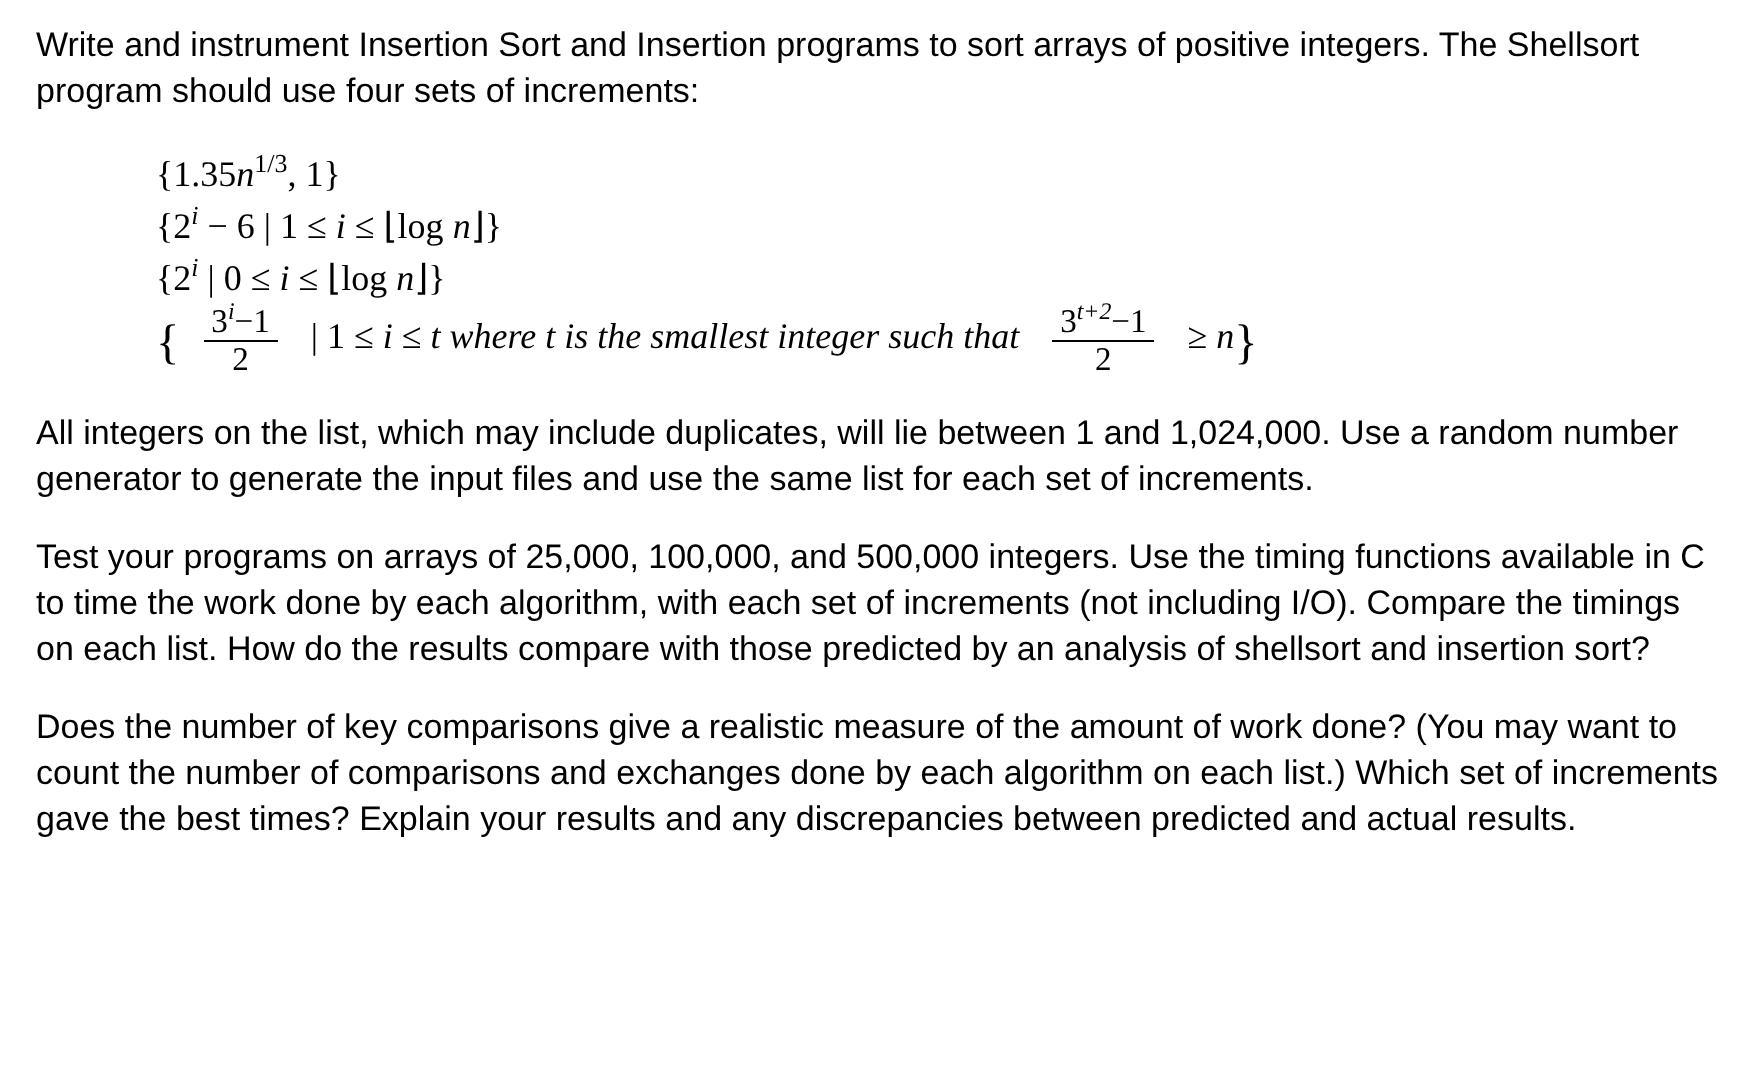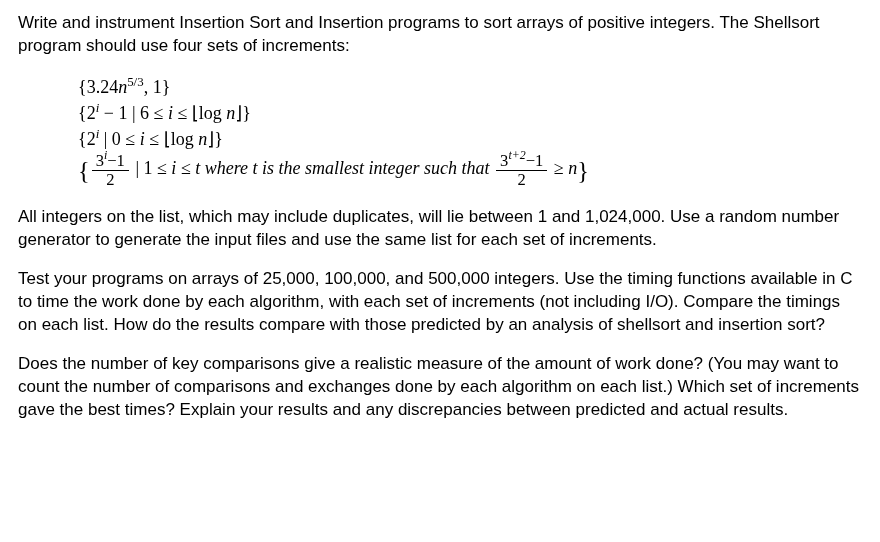--- a/index.html
+++ b/index.html
@@ -26,44 +26,44 @@
     display: block;
   }
   .ital { font-style: italic; }
   sup { font-size: 0.72em; vertical-align: super; line-height: 0; }
   .frac {
     display: inline-block;
     vertical-align: middle;
     text-align: center;
     font-size: 0.92em;
     line-height: 1.05;
-    margin: 0 2px;
+    margin: 0 12px;
   }
   .frac .num { display: block; border-bottom: 1px solid #000; padding: 0 4px; }
   .frac .den { display: block; padding: 0 4px; }
   .big-brace {
     font-size: 1.35em;
     vertical-align: -0.18em;
     display: inline-block;
     line-height: 1;
   }
 </style>
 </head>
 <body>
 
 <p class="para">Write and instrument Insertion Sort and Insertion programs to sort arrays of positive integers. The Shellsort program should use four sets of increments:</p>
 
 <div class="formulas">
 
   <span class="row">
-    <span>{3.24</span><span class="ital">n</span><sup>5/3</sup><span>, 1}</span>
+    <span>{1.35</span><span class="ital">n</span><sup>1/3</sup><span>, 1}</span>
   </span>
 
   <span class="row">
-    <span>{2</span><sup class="ital">i</sup><span> − 1 | 6 ≤ </span><span class="ital">i</span><span> ≤  ⌊log </span><span class="ital">n</span><span>⌋}</span>
+    <span>{2</span><sup class="ital">i</sup><span> − 6 | 1 ≤ </span><span class="ital">i</span><span> ≤  ⌊log </span><span class="ital">n</span><span>⌋}</span>
   </span>
 
   <span class="row">
     <span>{2</span><sup class="ital">i</sup><span> | 0 ≤ </span><span class="ital">i</span><span> ≤  ⌊log </span><span class="ital">n</span><span>⌋}</span>
   </span>
 
   <span class="row">
     <span class="big-brace">{</span><span class="frac"><span class="num"><span>3</span><sup class="ital">i</sup><span>−1</span></span><span class="den">2</span></span><span> | 1 ≤ </span><span class="ital">i</span><span> ≤  </span><span class="ital">t</span><span class="ital"> where t is the smallest integer such that </span><span class="frac"><span class="num"><span>3</span><sup class="ital">t+2</sup><span>−1</span></span><span class="den">2</span></span><span> ≥ </span><span class="ital">n</span><span class="big-brace">}</span>
   </span>
 

